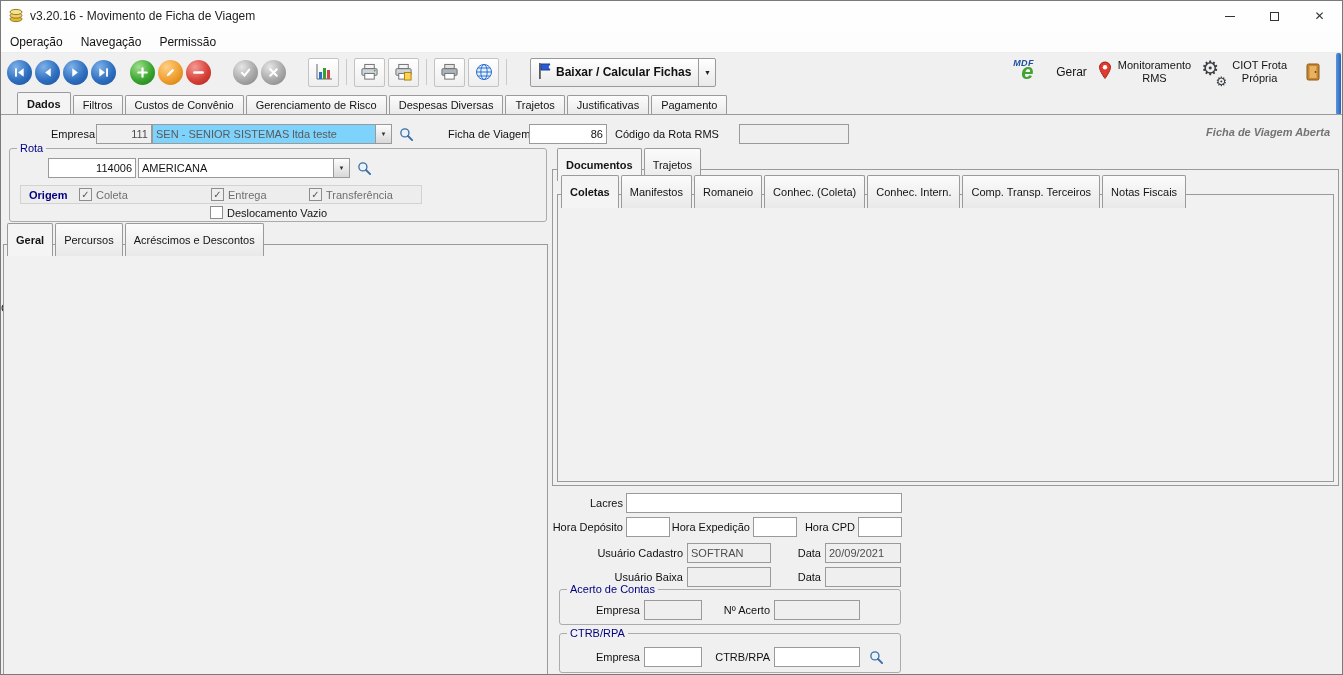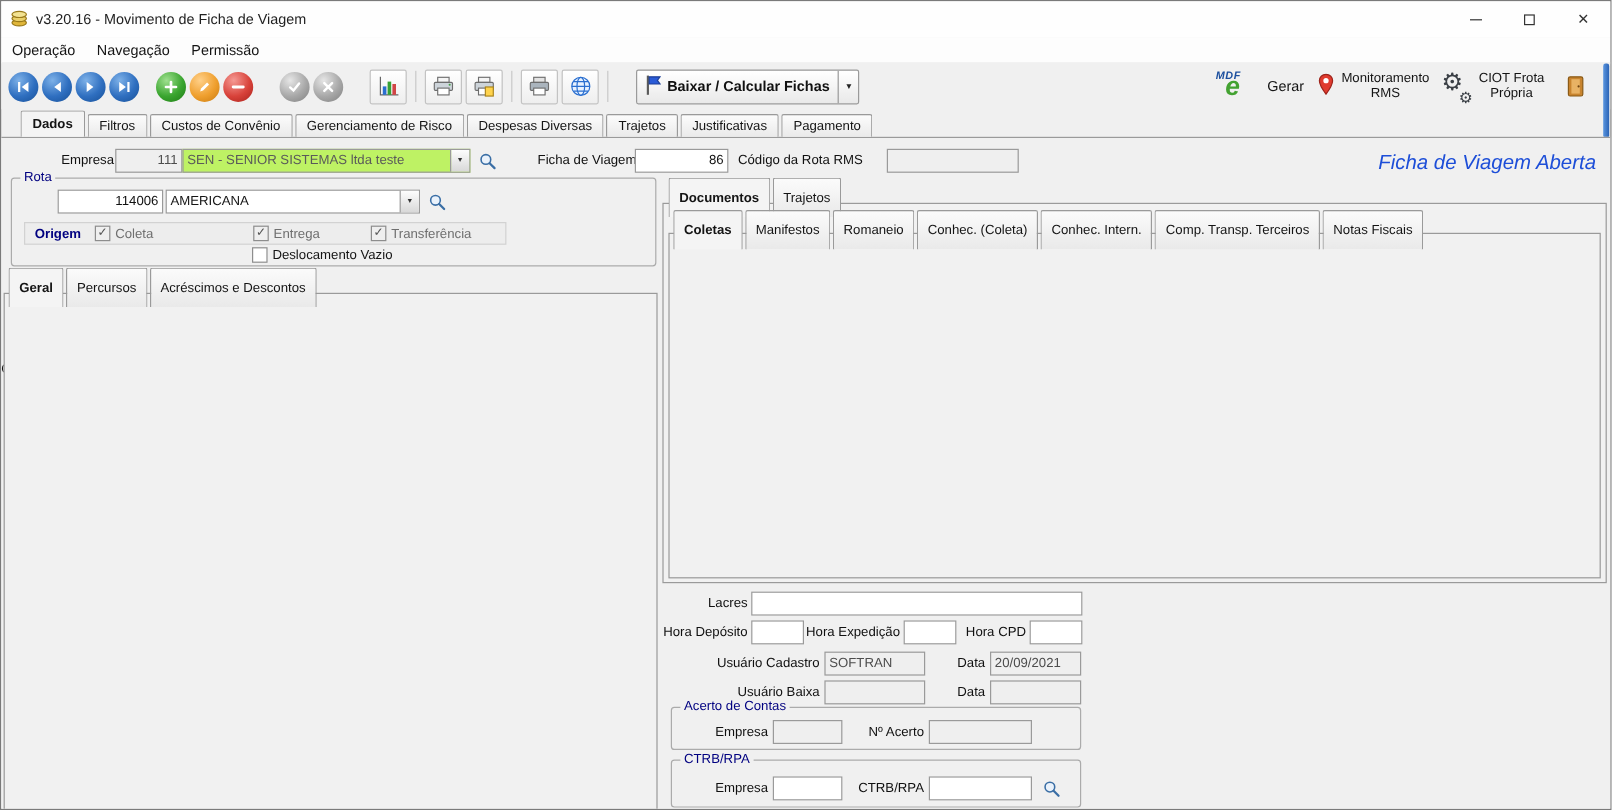--- a/index.html
+++ b/index.html
@@ -44,21 +44,21 @@
 .client{position:absolute;top:113px;left:0;right:0;bottom:0;background:#f0f0f0;border-top:1px solid #9a9a9a;}
 .lbl{position:absolute;font-size:11px;color:#101010;white-space:nowrap;}
 .lbl.r{text-align:right;}
 .lbl.navy{color:#000080;}
 .fld{position:absolute;height:20px;border:1px solid #9a9a9a;background:#fff;font-family:inherit;font-size:11px;padding:0 3px;color:#101010;}
 .fld.yellow{background:#ffffc8;}
 .fld.dis{background:#efefef;color:#4d4d4d;}
 .fld.num{text-align:right;}
 .combo{position:absolute;height:20px;border:1px solid #9a9a9a;background:#fff;display:flex;align-items:stretch;}
 .combo.yellow{background:#ffffc8;}
-.combo.dis{background:#bef264;}
+.combo.dis{background:#7dd3fc;}
 .combo-text{flex:1;display:flex;align-items:center;padding:0 3px;overflow:hidden;white-space:nowrap;}
 .combo.dis .combo-text{color:#5a5a5a;}
 .combo-btn{width:16px;background:linear-gradient(#fdfdfd,#d8d8d8);border-left:1px solid #9a9a9a;display:flex;align-items:center;justify-content:center;font-size:6px;color:#333;flex:none;}
 .search{position:absolute;width:20px;height:20px;display:flex;align-items:center;justify-content:center;}
 .group{position:absolute;border:1px solid #ababab;border-radius:3px;}
 .legend{position:absolute;top:-7px;left:7px;background:#f0f0f0;padding:0 3px;color:#000080;font-size:11px;}
 .chk{position:absolute;display:flex;align-items:center;gap:4px;white-space:nowrap;}
 .chk-box{width:13px;height:13px;border:1px solid #8d8d8d;background:#fff;display:flex;align-items:center;justify-content:center;font-size:10px;line-height:10px;color:#555;flex:none;}
 .chk.dis .chk-box{background:#efefef;}
 .chk.dis .chk-lab{color:#6f6f6f;}
@@ -72,21 +72,21 @@
 .grid{position:absolute;background:#fff;border:1px solid #7f7f7f;}
 .grid-hrow{display:flex;height:18px;}
 .gh{background:#efefef;border-right:1px solid #c0c0c0;border-bottom:1px solid #a8a8a8;padding:2px 3px;flex:none;font-size:11px;overflow:hidden;white-space:nowrap;}
 .grid-row{display:flex;height:18px;}
 .gm{width:14px;background:#efefef;border-right:1px solid #c0c0c0;flex:none;display:flex;align-items:center;justify-content:center;font-size:8px;color:#000;}
 .gsel{background:#cbe3fa;border-right:1px solid #b0cbe4;flex:none;}
 .obs-area{position:absolute;border:1px solid #9a9a9a;background:#fff;}
 .obs-txt{position:absolute;top:0;bottom:0;left:0;right:15px;border:none;resize:none;font-family:inherit;font-size:11px;background:#fff;outline:none;padding:2px 3px;}
 .vscroll{position:absolute;top:0;bottom:0;right:0;width:15px;background:#f3f3f3;border-left:1px solid #dadada;display:flex;flex-direction:column;justify-content:space-between;align-items:center;}
 .vs-arrow{font-size:7px;color:#9a9a9a;padding:3px 0;}
-.status-text{position:absolute;font-size:17px;font-weight:normal;font-style:italic;color:#1d4ed8;}
+.status-text{position:absolute;font-size:11px;font-weight:bold;font-style:italic;color:#737373;}
 </style>
 </head>
 <body>
 
 <div class="win">
 
   <div class="titlebar">
     <span><svg width="16" height="16" viewBox="0 0 16 16">
           <ellipse cx="8" cy="12" rx="6" ry="2.6" fill="#e0b63a" stroke="#9a7a1a"></ellipse>
           <ellipse cx="8" cy="8.5" rx="6" ry="2.6" fill="#ead06a" stroke="#9a7a1a"></ellipse>

